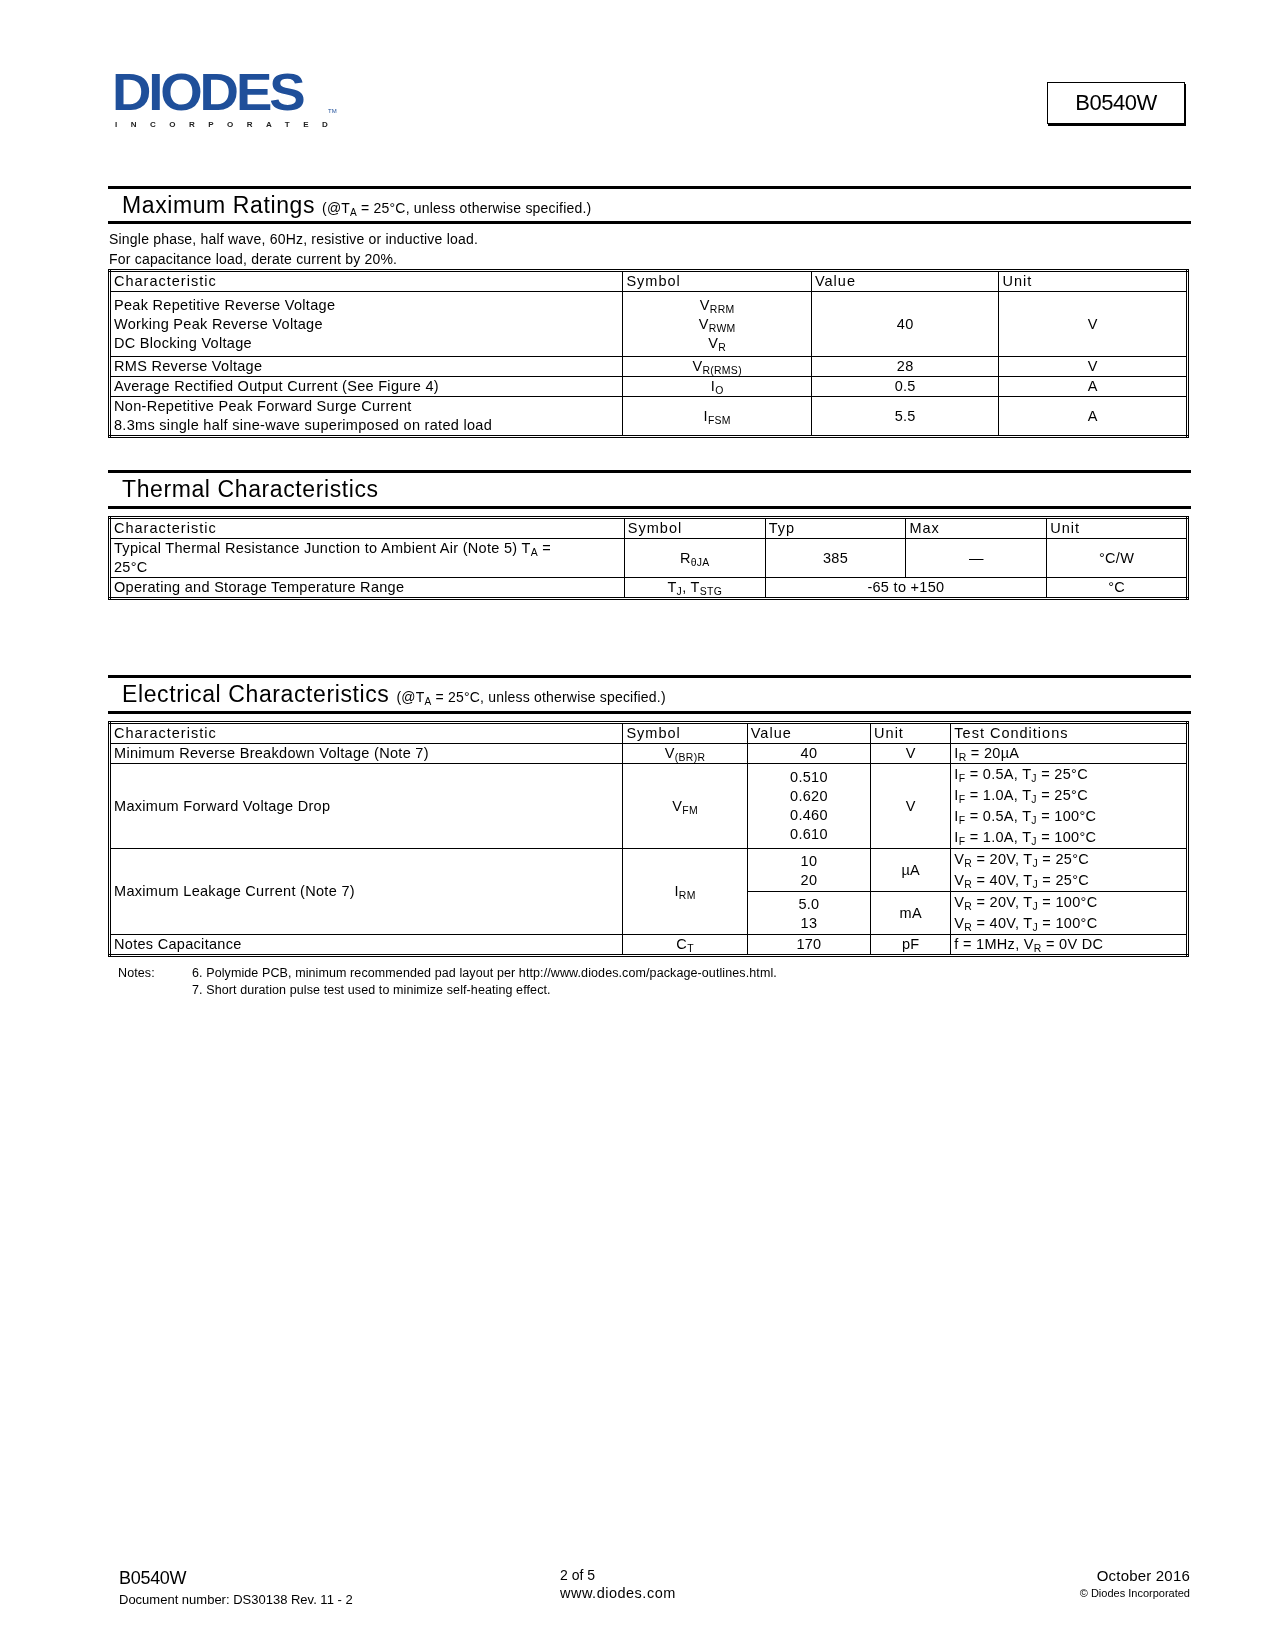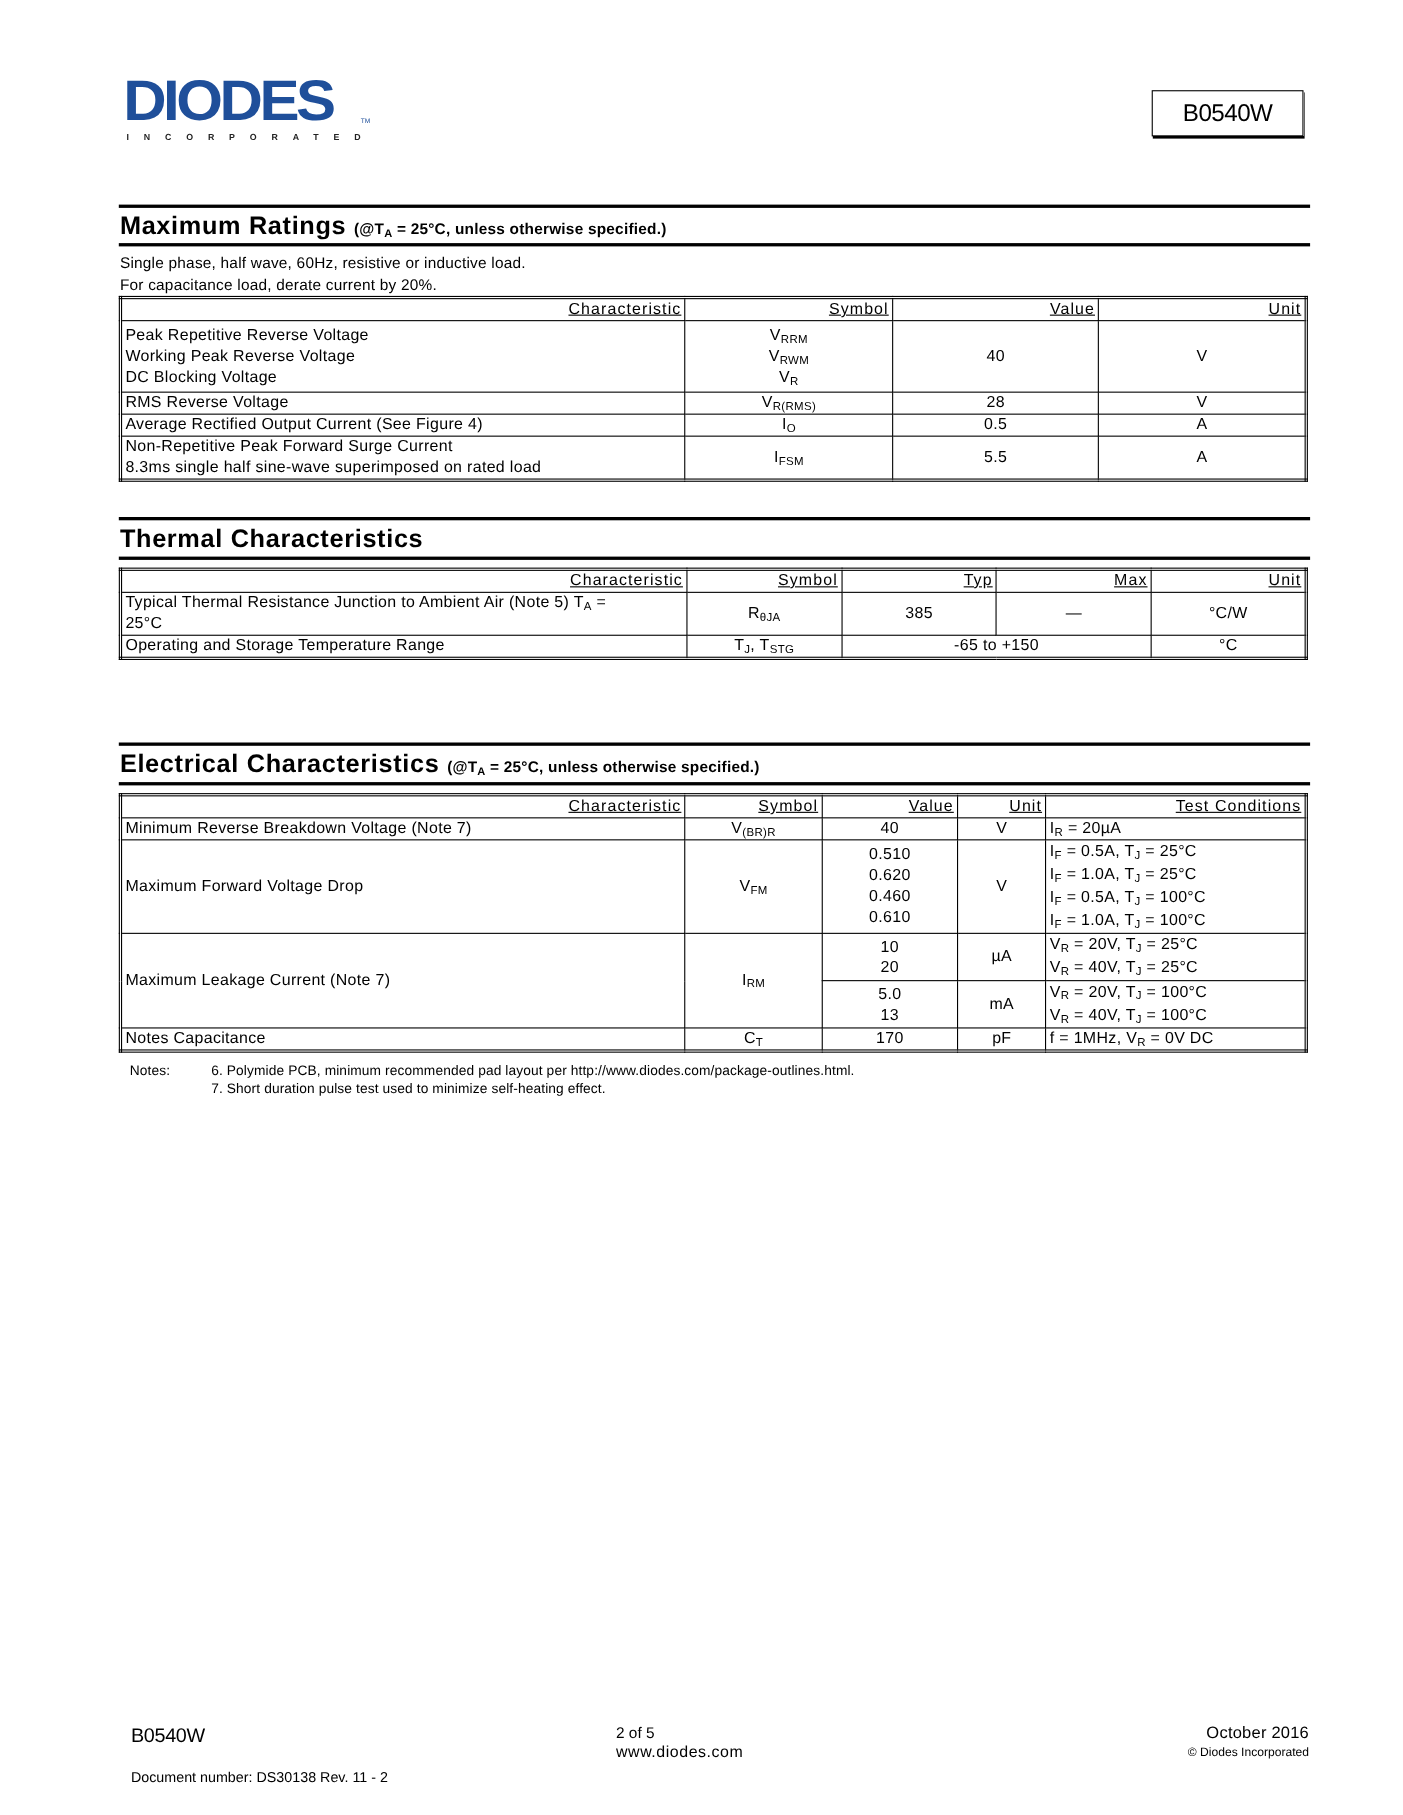--- a/index.html
+++ b/index.html
@@ -4,35 +4,35 @@
 <style>
   html,body{margin:0;padding:0;background:#fff;}
   body{width:1275px;height:1650px;position:relative;font-family:"Liberation Sans",sans-serif;color:#000;overflow:hidden;}
   .abs{position:absolute;}
   .logo{left:112px;top:68px;width:224px;height:62px;}
   .logo-word{font-family:"Liberation Sans",sans-serif;font-weight:bold;font-size:52px;color:#1f4f9a;letter-spacing:-3px;line-height:48px;transform:scaleX(1.05);transform-origin:left;display:block;}
   .logo-sub{font-size:8px;font-weight:bold;letter-spacing:13.5px;color:#222;display:block;margin-top:4px;margin-left:3px;}
   .logo-tm{position:absolute;left:216px;top:40px;font-size:6px;color:#1f4f9a;}
   .partbox{left:1047px;top:82px;width:136px;height:40px;border:1px solid #000;box-shadow:1px 2px 0 #000;font-size:22px;display:flex;align-items:center;justify-content:center;letter-spacing:-0.5px;}
   .rule{left:108px;width:1083px;height:3px;background:#000;}
-  .sec-title{left:109px;font-size:23px;letter-spacing:0.6px;white-space:nowrap;font-weight:bold;}
+  .sec-title{left:122px;font-size:23px;letter-spacing:0.6px;white-space:nowrap;}
   .sec-title small{font-size:14px;letter-spacing:0.2px;}
   .sec-title sub, td sub, .cond sub{font-size:0.72em;vertical-align:-0.25em;line-height:0;}
   .para{left:109px;font-size:14px;line-height:20px;letter-spacing:0.2px;}
   table.dt{position:absolute;left:108px;border-collapse:collapse;border:3px double #000;font-size:14.5px;letter-spacing:0.3px;}
   table.dt td, table.dt th{border:1px solid #000;padding:0 3px;font-weight:normal;line-height:19px;vertical-align:middle;}
-  table.dt th{text-align:right;letter-spacing:1px;height:19px;text-decoration:underline;}
+  table.dt th{text-align:left;letter-spacing:1px;height:19px;}
   .c{text-align:center;}
   .l{text-align:left;}
   .notes{left:118px;top:965px;font-size:12.5px;line-height:17px;letter-spacing:0.1px;}
   .notes .lbl{position:absolute;left:0;top:0;}
   .notes .items{position:absolute;left:74px;top:0;white-space:nowrap;}
   .foot-l{left:119px;top:1568px;}
   .foot-l .pn{font-size:18px;letter-spacing:-0.3px;}
-  .foot-l .doc{font-size:13px;margin-top:19px;text-align:right;}
+  .foot-l .doc{font-size:13px;margin-top:3px;text-align:right;}
   .foot-c{left:560px;top:1567px;width:185px;}
   .foot-c .pg{font-size:14px;}
   .foot-c .web{font-size:14.5px;letter-spacing:0.5px;margin-top:2px;}
   .foot-r{left:1000px;top:1567px;width:190px;text-align:right;}
   .foot-r .date{font-size:15px;letter-spacing:0.2px;}
   .foot-r .copy{font-size:11px;margin-top:3px;}
 </style>
 </head>
 <body>
 

